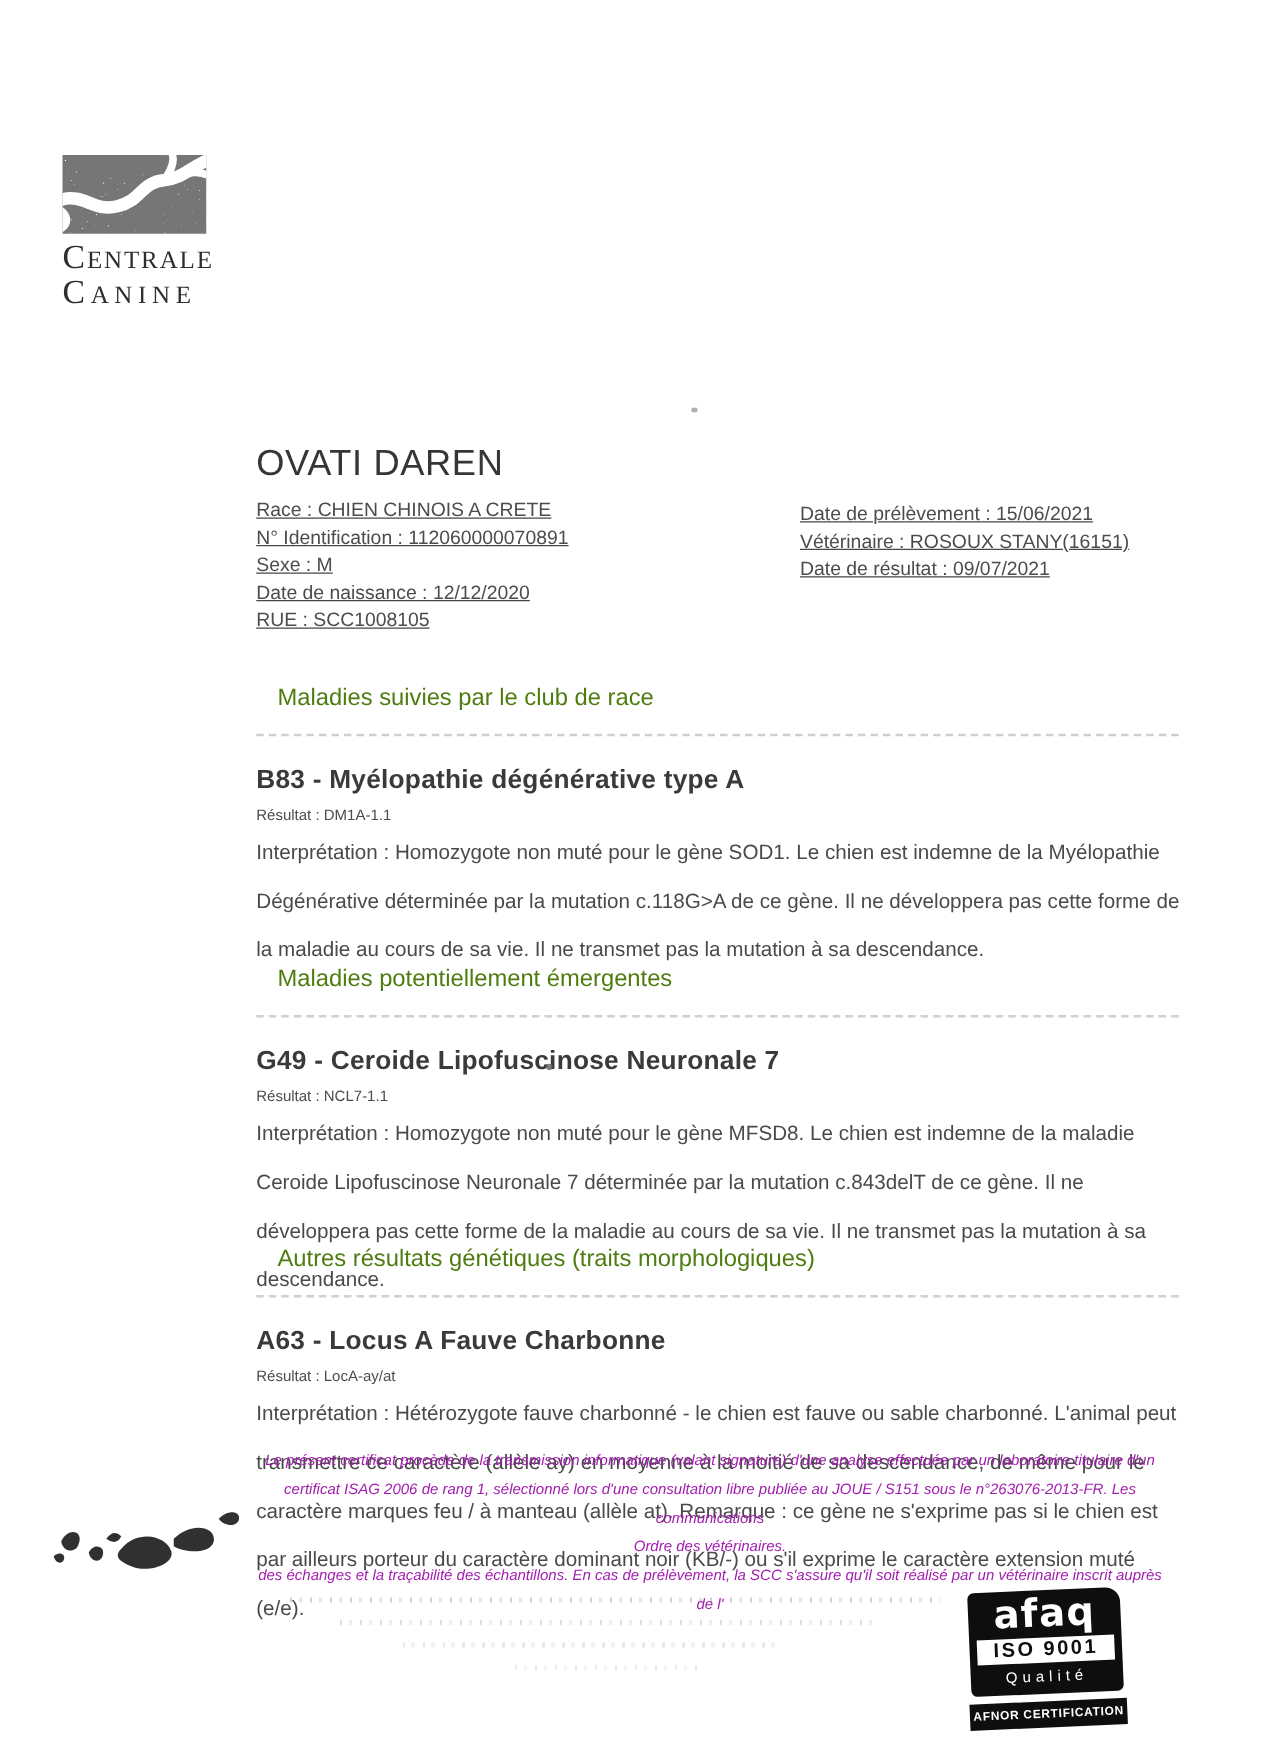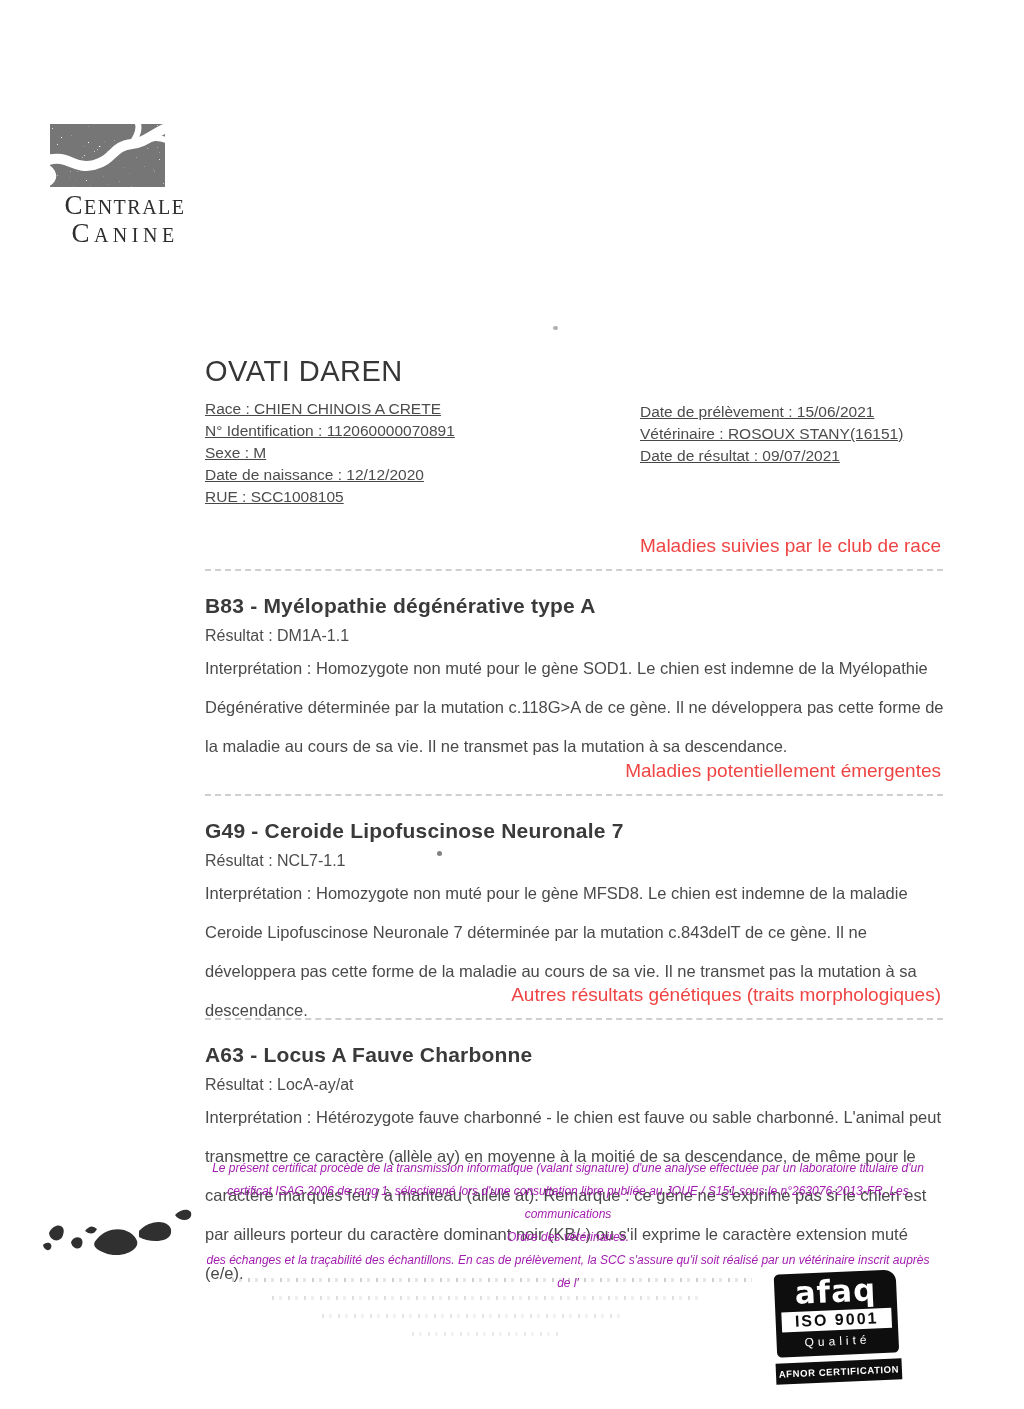--- a/index.html
+++ b/index.html
@@ -5,39 +5,39 @@
   html,body{margin:0;padding:0;}
   body{
     width:1024px;height:1409px;position:relative;background:#ffffff;
     font-family:"Liberation Sans","DejaVu Sans",sans-serif;
     color:#474747;overflow:hidden;
   }
   
   .org-logo{position:absolute;left:50px;top:124px;width:150px;}
   .org-logo svg{display:block;}
   .org-wordmark{font-family:"Liberation Serif","DejaVu Serif",serif;color:#2e2e2e;line-height:1.04;margin-top:4px;}
-  .org-line1,.org-line2{font-size:20px;letter-spacing:1.5px;text-align:center;}
+  .org-line1,.org-line2{font-size:20px;letter-spacing:1.5px;}
   .org-line2{letter-spacing:4.5px;}
   .org-wordmark .cap{font-size:27px;}
   
   .identity{position:absolute;left:205px;top:355px;width:760px;}
   .dog-name{font-size:29px;font-weight:500;color:#363636;letter-spacing:0.5px;margin:0 0 10px 0;}
   .info-row{display:flex;text-decoration:underline;}
   .info-col{font-size:15.5px;line-height:22px;color:#4c4c4c;}
   .info-col.left{width:435px;}
   .info-col.right{width:320px;padding-top:3px;}
   
   .section{position:absolute;left:205px;width:740px;}
   .sec1{top:531px;}
   .sec2{top:756px;}
   .sec3{top:980px;}
-  .sec-header{font-size:19px;font-weight:400;color:#ef4444;margin:4px;text-align:right;}
+  .sec-header{font-size:19px;font-weight:400;color:#4d7c0f;margin:17px;}
   .sec-divider{border:0;border-bottom:2px dashed rgba(130,130,130,0.38);height:0;margin:12px 0 0 0;width:738px;}
   .test-title{font-size:21px;font-weight:600;color:#3a3a3a;margin:23px 0 0 0;letter-spacing:0.2px;}
-  .test-result{font-size:16px;color:#4c4c4c;margin-top:9px;}
+  .test-result{font-size:12px;color:#4c4c4c;margin-top:9px;}
   .test-interp{font-size:16.5px;color:#4a4a4a;line-height:39px;margin-top:4px;width:742px;}
   
   .fine-print{
     position:absolute;left:204px;top:1157px;width:728px;
     font-style:italic;font-size:12px;line-height:23px;color:#a21caf;text-align:center;
   }
   
   .signature{position:absolute;left:35px;top:1193px;}
   
   .ghost{position:absolute;left:232px;top:1278px;width:520px;filter:blur(0.6px);}

